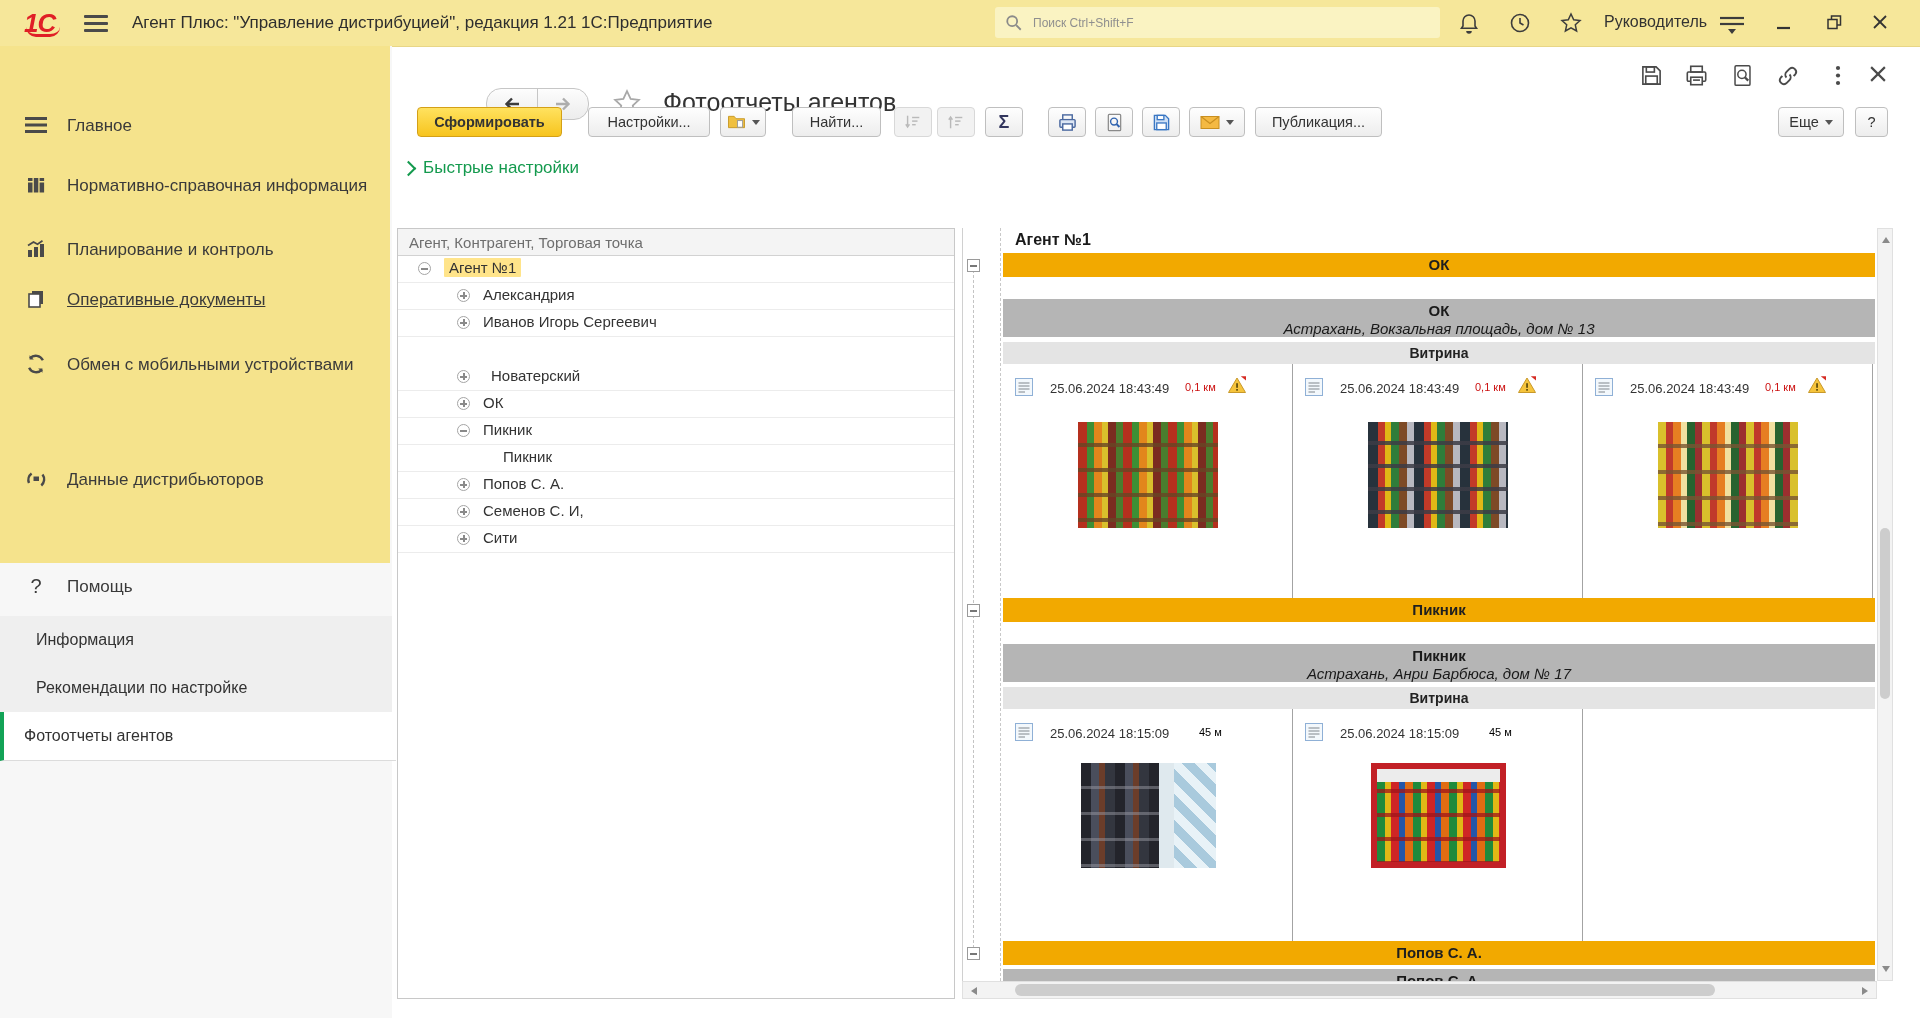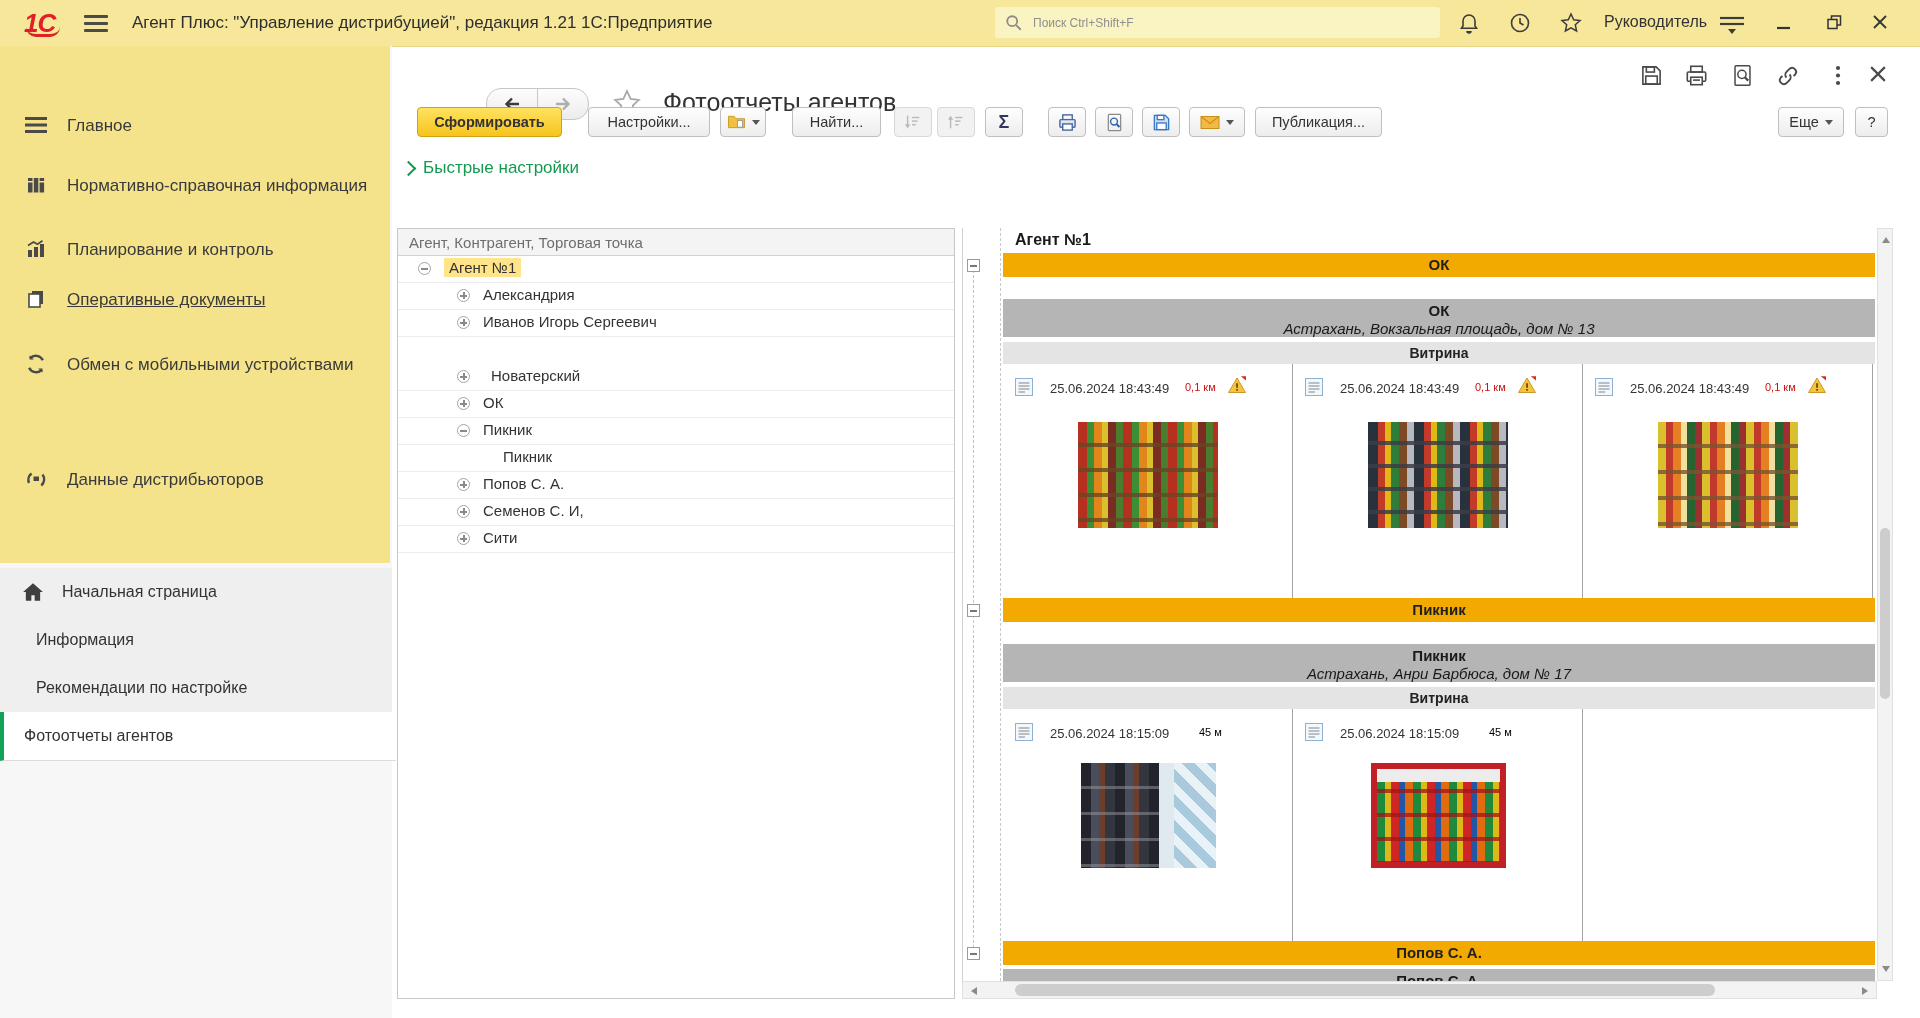--- a/index.html
+++ b/index.html
@@ -267,28 +267,20 @@
       <span class="slb">Данные дистрибьюторов</span>
     </div>
 
 
     <div class="snav" style="top:522px;height:36px">
       <span class="sic" style="font-size:20px;color:#3a3a3a">?</span>
       <span class="slb">Помощь</span>
     </div>
   </div>
 
-  <div class="spage withicon" style="top:522px">
-    <span class="homeic">
-      <svg width="22" height="20" viewBox="0 0 20 18" fill="#3f3f3f">
-          <path d="M10 1 1 9h2.5v8h5v-5h3v5h5V9H19z"></path>
-        </svg>
-    </span>
-    <span class="plb">Начальная страница</span>
-  </div>
   <div class="spage" style="top:570px">
     <span class="plb">Информация</span>
   </div>
   <div class="spage" style="top:618px">
     <span class="plb">Рекомендации по настройке</span>
   </div>
   <div class="spage active" style="top:666px">
     <span class="plb">Фотоотчеты агентов</span>
   </div>
 </div>

